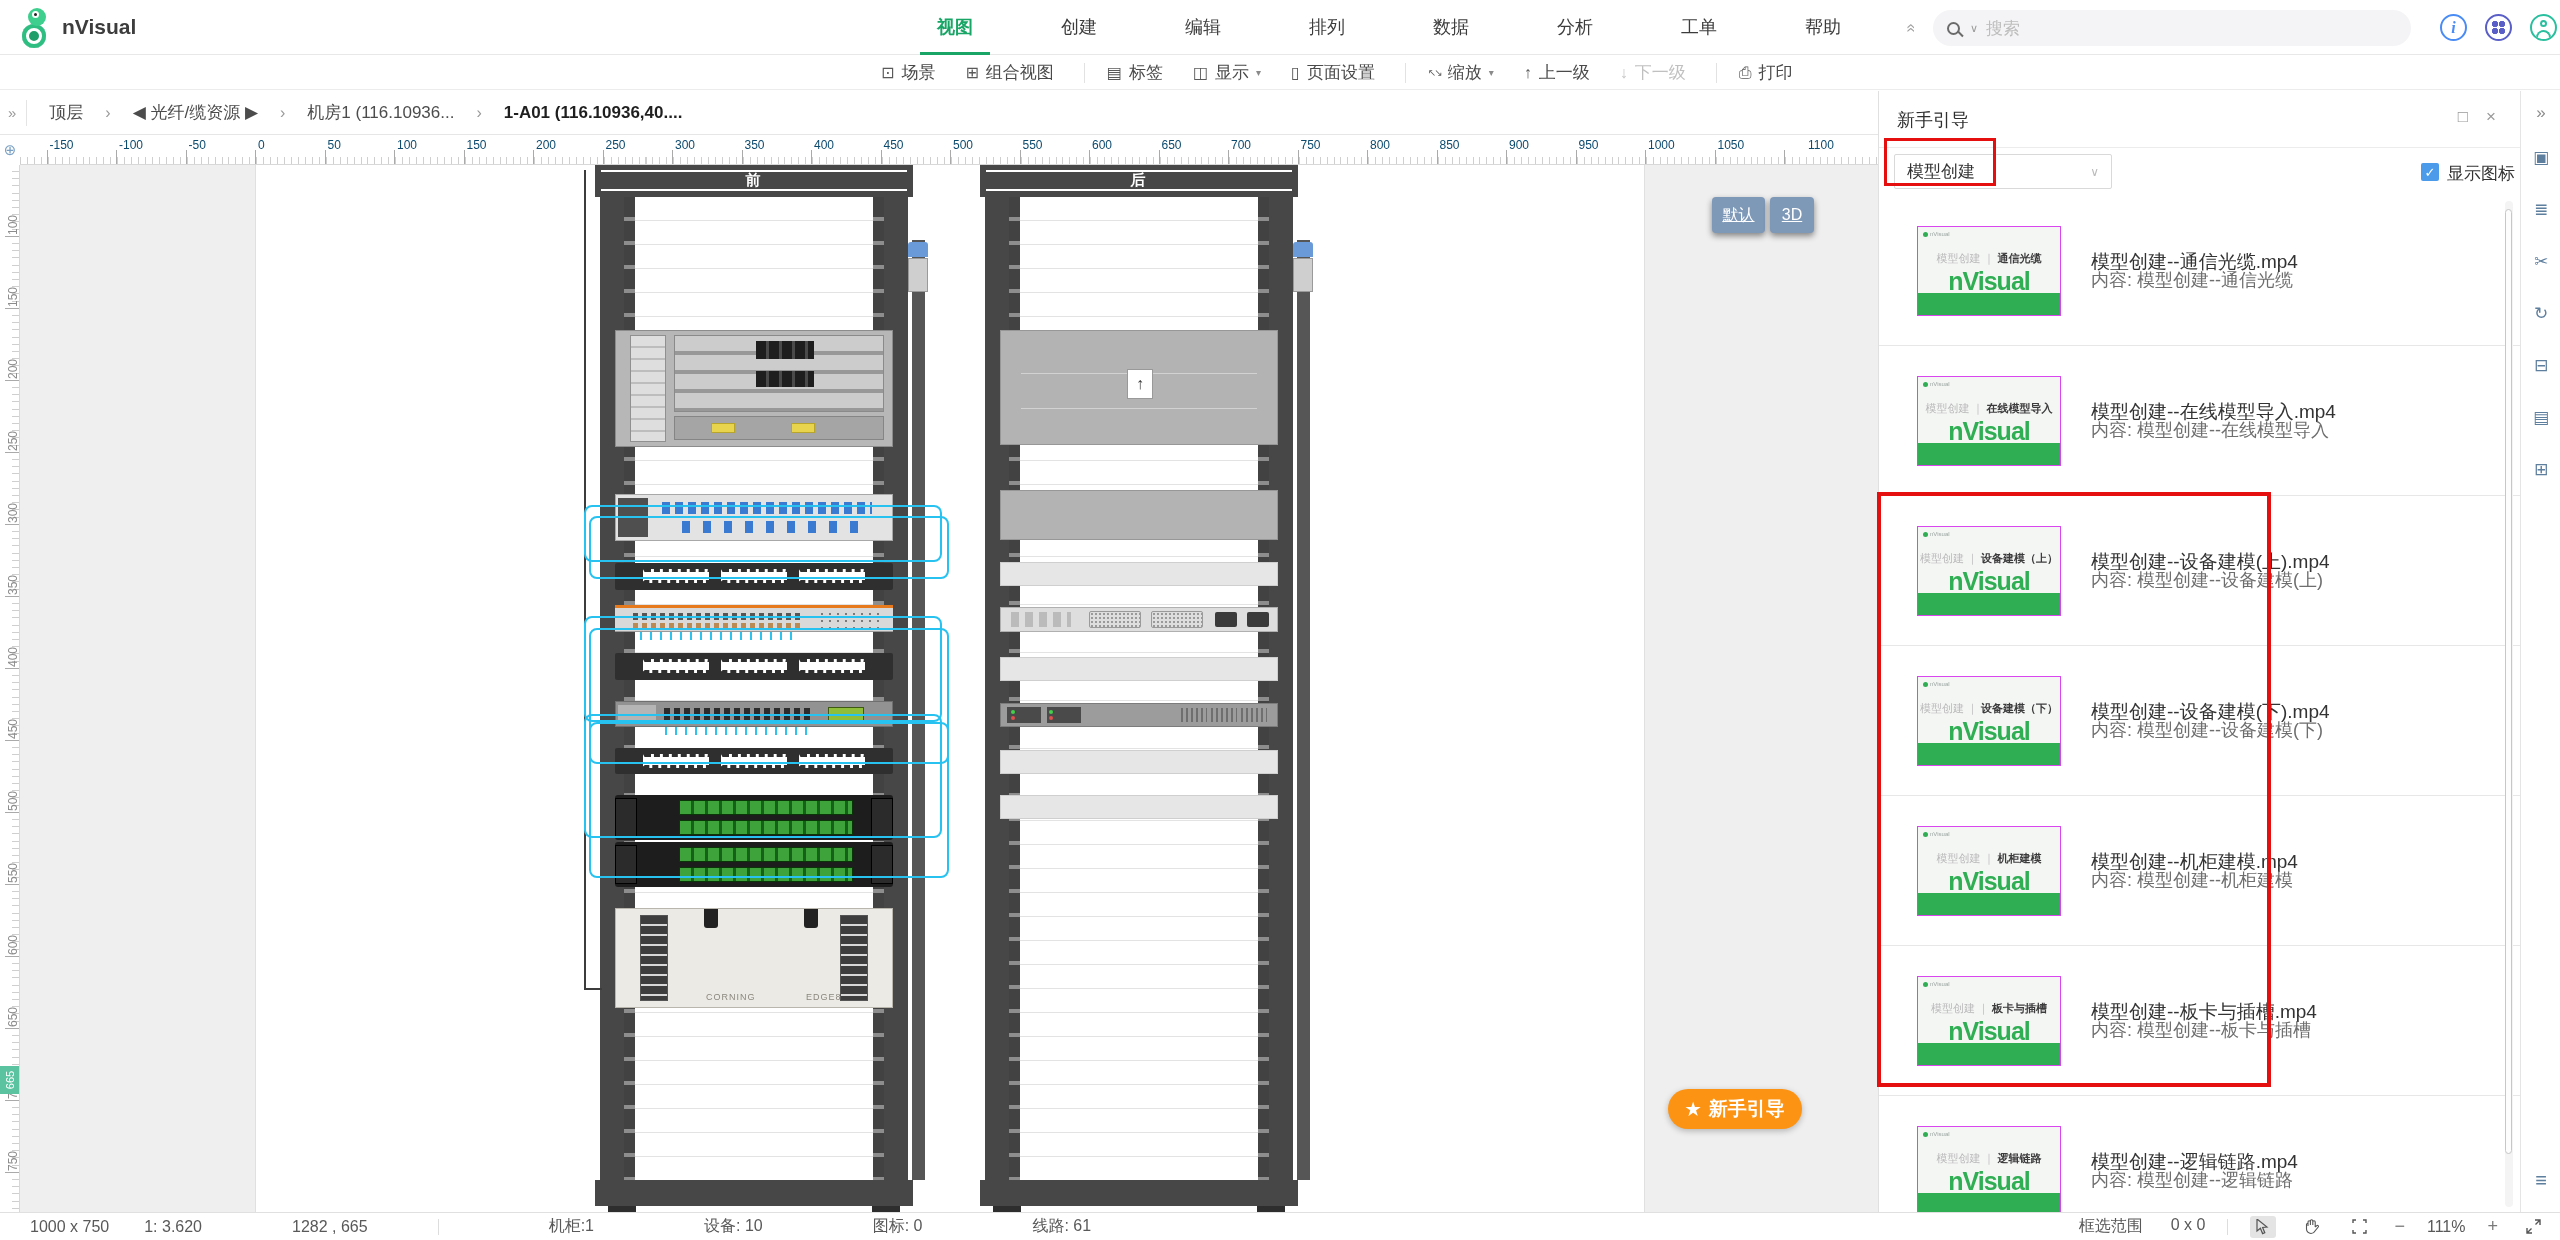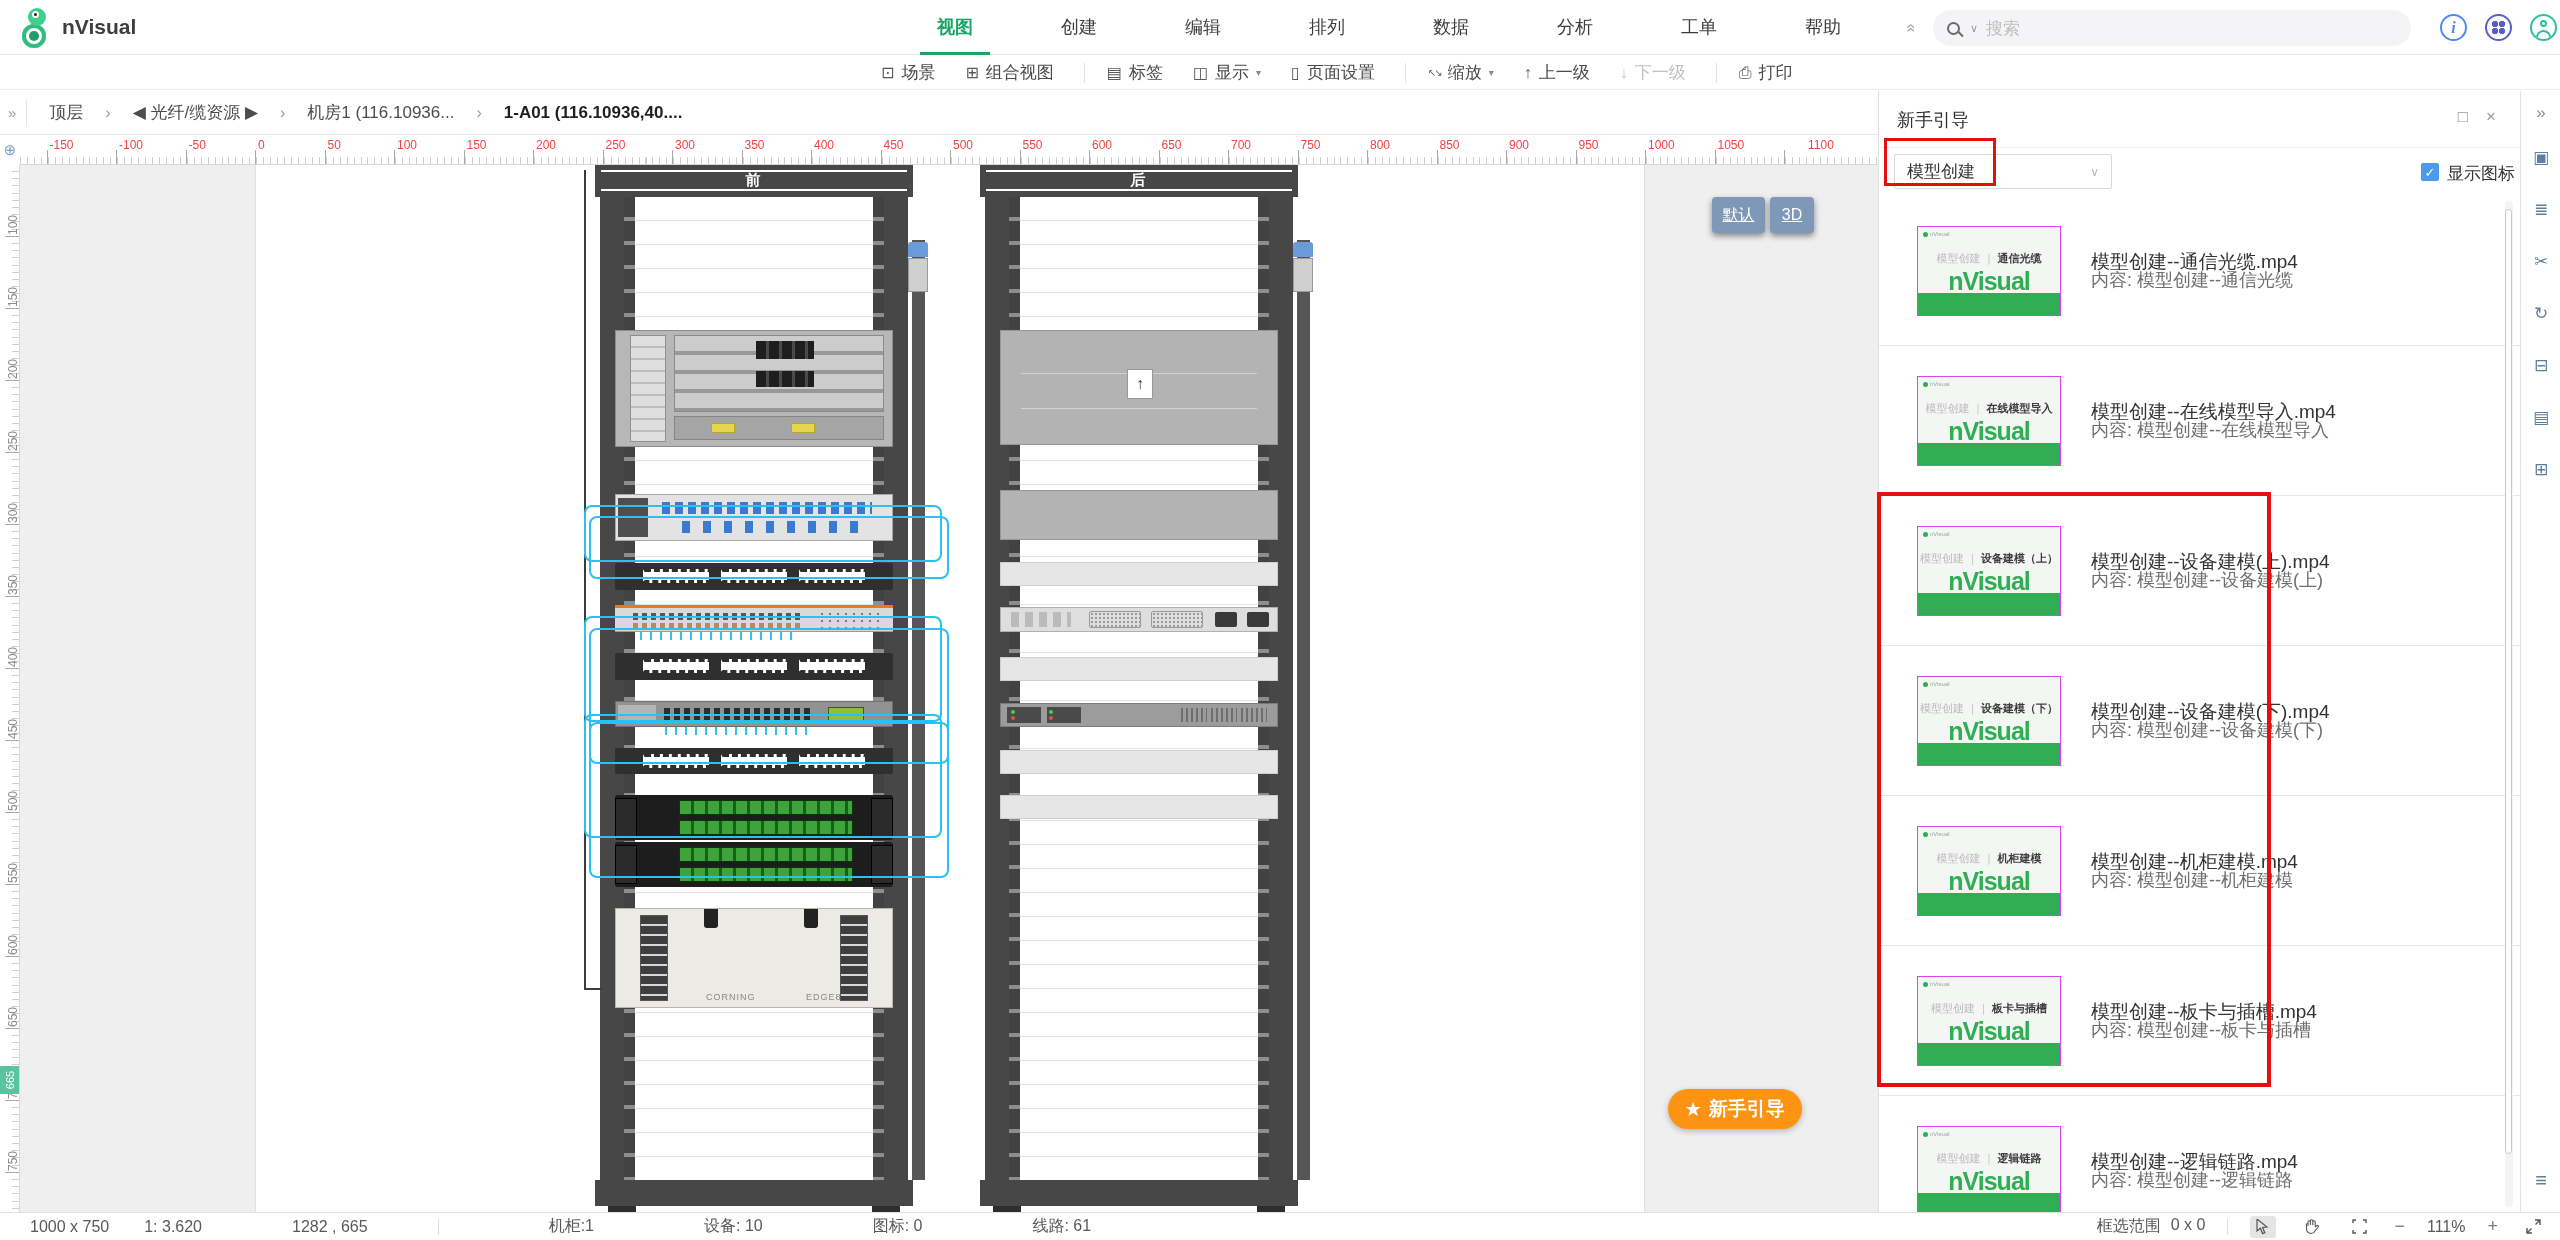--- a/index.html
+++ b/index.html
@@ -52,21 +52,21 @@
   .bc-item { font-size:17px; color:#4c4c4c; cursor:pointer; white-space:nowrap; }
   .bc-item.current { font-weight:700; color:#1f1f1f; }
   .bc-chev { font-size:16px; color:#9a9a9a; margin:0 22px; }
 
   
   #canvas-bg { position:absolute; left:20px; top:165px; width:1858px; height:1047px; background:#efefef; z-index:1; }
   #page { position:absolute; left:255px; top:165px; width:1390px; height:1047px; background:#fff; border-left:1px solid #e0e0e0; border-right:1px solid #e0e0e0; z-index:2; }
   #ruler-h { position:absolute; left:20px; top:135px; width:1858px; height:30px; background:#fff; border-bottom:1px solid #d8d8d8; z-index:5; overflow:hidden; }
   #ruler-h .minor { position:absolute; left:0; right:0; bottom:0; height:7px; background:repeating-linear-gradient(90deg,#cfcfcf 0 1px,transparent 1px 6.95px); }
   .rh-tick { position:absolute; bottom:0; width:1px; height:14px; background:#aaa; }
-  .rh-label { position:absolute; top:3px; font-size:12px; color:#ef4444; }
+  .rh-label { position:absolute; top:3px; font-size:12px; color:#0c4a6e; }
   #ruler-v { position:absolute; left:0; top:135px; width:20px; height:1077px; background:#fff; border-right:1px solid #d8d8d8; z-index:5; overflow:hidden; }
   #ruler-v .minor { position:absolute; top:0; bottom:0; right:0; width:7px; background:repeating-linear-gradient(180deg,#cfcfcf 0 1px,transparent 1px 7.2px); }
   .rv-tick { position:absolute; right:0; height:1px; width:14px; background:#aaa; }
   .rv-label { position:absolute; left:1px; font-size:12px; color:#8c8c8c; transform:rotate(-90deg); transform-origin:center; width:24px; text-align:center; }
   .rv-marker { position:absolute; left:0; width:20px; height:28px; background:#5cc3a1; color:#fff; font-size:11px; display:flex; align-items:center; justify-content:center; z-index:6; }
   .rv-marker span { transform:rotate(-90deg); }
   #ruler-corner { position:absolute; left:0; top:135px; width:20px; height:30px; background:#fff; z-index:6; color:#7aa0c4; font-size:15px; display:flex; align-items:center; justify-content:center; }
 
   
   .rack-beam { position:absolute; background:#474747; z-index:3; }
@@ -182,21 +182,21 @@
   .strip-icon { position:absolute; left:0; width:40px; text-align:center; font-size:17px; color:#5f7f9e; cursor:pointer; }
   .strip-collapse { color:#8c8c8c !important; }
 
   
   #statusbar { position:absolute; left:0; top:1212px; width:2560px; height:28px; background:#fff; border-top:1px solid #e0e0e0; z-index:30; display:flex; align-items:center; font-size:16px; color:#595959; }
   .sb-item { white-space:nowrap; }
   #sb-dims { margin-left:30px; } #sb-scale { margin-left:35px; } #sb-coords { margin-left:90px; }
   .sb-div { width:1px; height:16px; background:#ddd; margin:0 0 0 70px; }
   .sb-count { margin-left:110px; }
   #sb-right { position:absolute; right:14px; display:flex; align-items:center; gap:22px; }
-  .sb-sel { display:flex; gap:10px; }
+  .sb-sel { display:flex; gap:28px; }
   .sb-tool { width:26px; height:22px; display:flex; align-items:center; justify-content:center; border-radius:3px; cursor:pointer; }
   .sb-tool.selected { background:#e4e4e4; }
   .sb-zoomtxt { font-size:16px; color:#595959; }
   .sb-pm { font-size:18px; color:#7a7a7a; cursor:pointer; }
 </style>
 </head>
 <body>
 
 <div id="topnav">
   <div class="logo-wrap">

